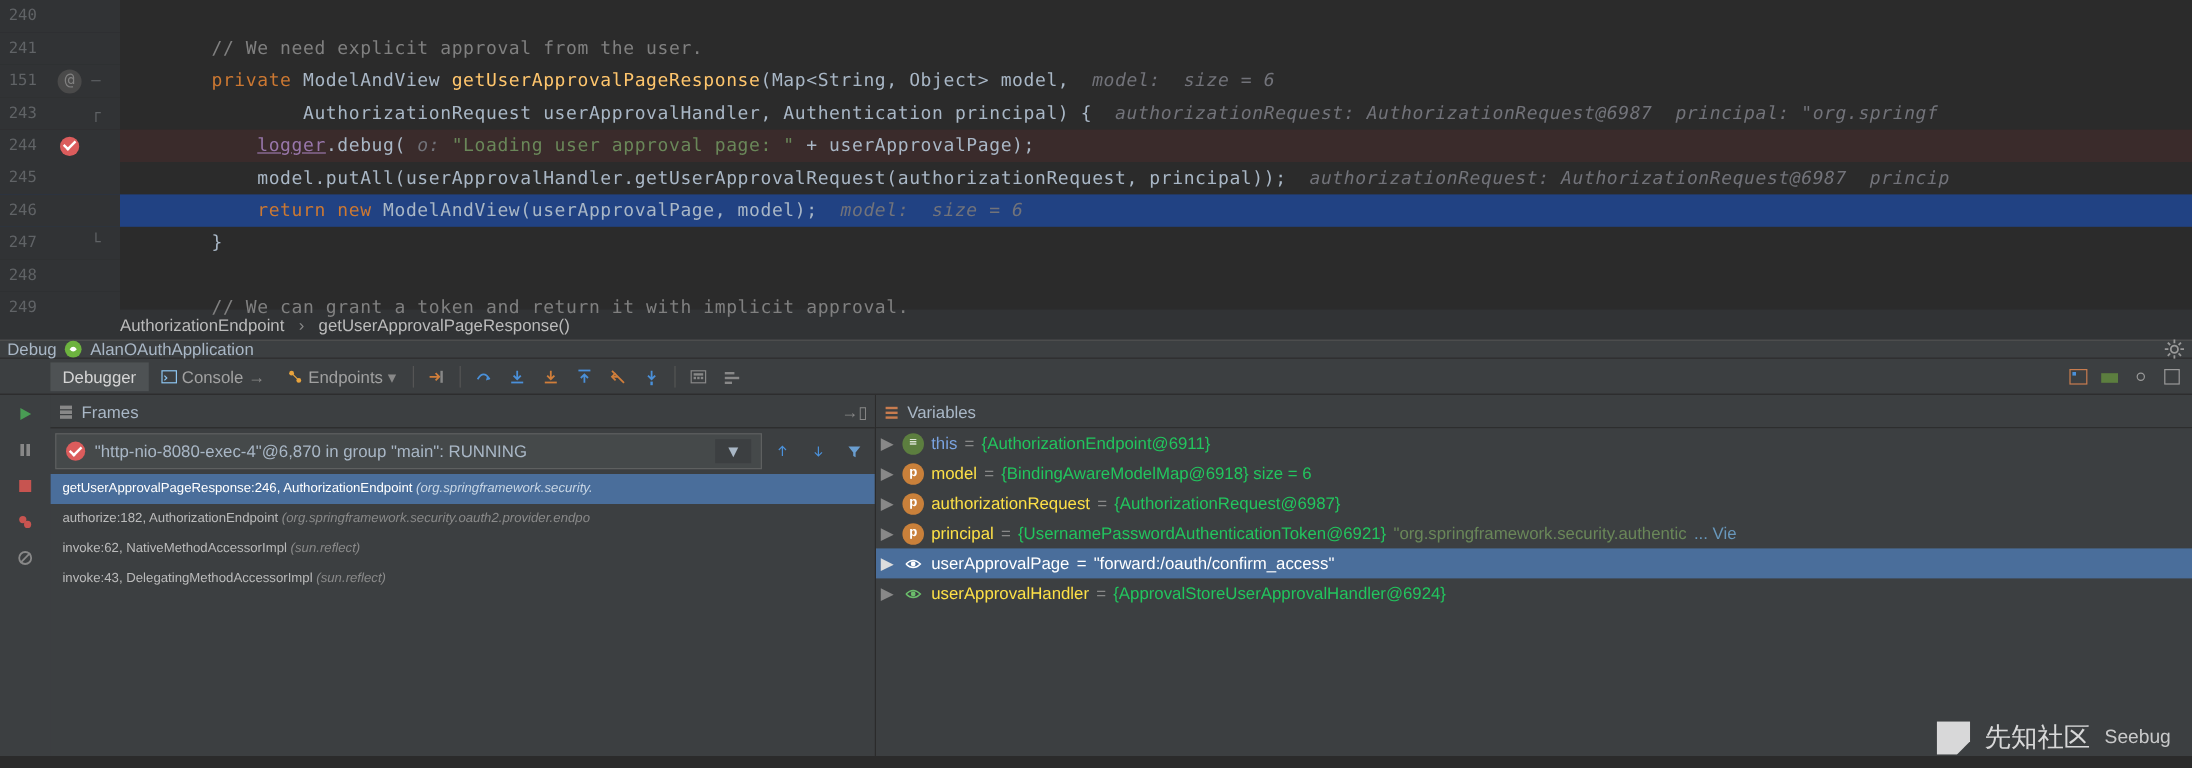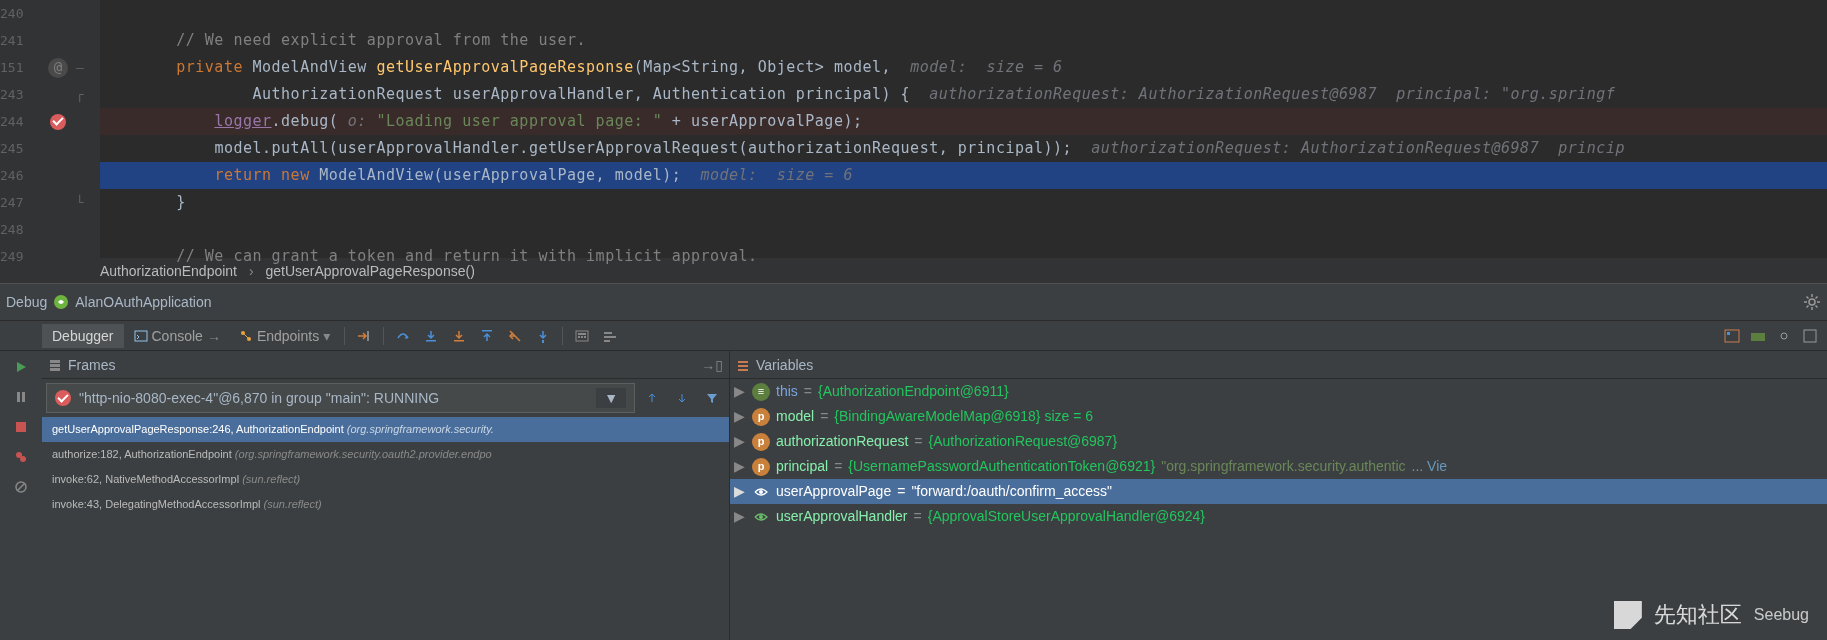--- a/index.html
+++ b/index.html
@@ -26,21 +26,21 @@
   .line-highlight { background: #214283; }
   .line-dim { background: #3a2b2b; }
   .gutter {
     display: flex;
     width: 100px;
     flex-shrink: 0;
     color: #606366;
     font-size: 13px;
     background: #313335;
   }
-  .ln { width: 44px; text-align: left; padding-right: 6px; }
+  .ln { width: 44px; text-align: center; padding-right: 6px; }
   .gicon { width: 28px; display:flex; align-items:center; justify-content:center; }
   .fold { width: 16px; display:flex; align-items:center; justify-content:center; color:#606366; }
   .code { padding-left: 0; font-size: 15px; letter-spacing: 0.5px; }
   .kw { color: #cc7832; }
   .str { color: #6a8759; }
   .comment { color: #808080; }
   .hint { color: #72737a; font-style: italic; }
   .fn { color: #ffc66d; }
   .type { color: #a9b7c6; }
   .field { color: #9876aa; }
@@ -55,21 +55,21 @@
   }
   .bp::after { content:""; width:8px; height:4px; border-left:2px solid #fff; border-bottom:2px solid #fff; transform: rotate(-45deg); margin-top:-3px; }
   .breadcrumb {
     height: 26px; line-height:26px; background:#313335;
     color:#bbb; padding-left: 100px; font-family: "Segoe UI", sans-serif;
     font-size: 14px; border-top: 1px solid #2b2b2b;
   }
   .breadcrumb .sep { margin: 0 8px; color:#888; }
 
   .debug-titlebar {
-    height: 38px; background:#3c3f41; display:flex; align-items:center;
+    height: 16px; background:#3c3f41; display:flex; align-items:center;
     font-family: "Segoe UI", sans-serif; font-size:14px; padding: 0 6px;
     border-top:1px solid #515151; border-bottom:1px solid #2b2b2b;
     justify-content: space-between;
   }
   .debug-titlebar .left { display:flex; align-items:center; gap:6px; }
 
   .debug-toolbar {
     height: 30px; background:#3c3f41; display:flex; align-items:center;
     padding-left: 42px; gap: 2px; border-bottom:1px solid #2b2b2b;
     font-family: "Segoe UI", sans-serif; font-size:14px;
@@ -118,21 +118,21 @@
     height:25px; line-height:25px; display:flex; align-items:center;
     padding-left: 4px; gap:6px; white-space:nowrap;
   }
   .var-item.sel { background:#4a6e9b; }
   .expand { width:12px; color:#888; }
   .var-item.sel .expand { color:#ddd; }
   .var-icon { width:18px; height:18px; display:flex; align-items:center; justify-content:center; font-size:11px; border-radius:9px; }
   .i-obj { background:#5c7e3f; color:#fff; }
   .i-p { background:#c9803a; color:#fff; font-weight:bold; }
   .i-f { color:#6bbf6b; }
-  .var-name { color:#86efac; }
+  .var-name { color:#fde047; }
   .var-name.blue { color:#7aa3e0; }
   .var-eq { color:#888; }
   .var-val { color:#22c55e; }
   .var-str { color:#6a8759; }
   .var-item.sel .var-name, .var-item.sel .var-eq, .var-item.sel .var-val, .var-item.sel .var-str { color:#fff; }
 
   .watermark {
     position:absolute; right:18px; bottom:10px; color:#fff;
     font-family:"Microsoft YaHei","Segoe UI",sans-serif; font-size:22px;
     opacity:0.8; display:flex; align-items:center; gap:12px;

